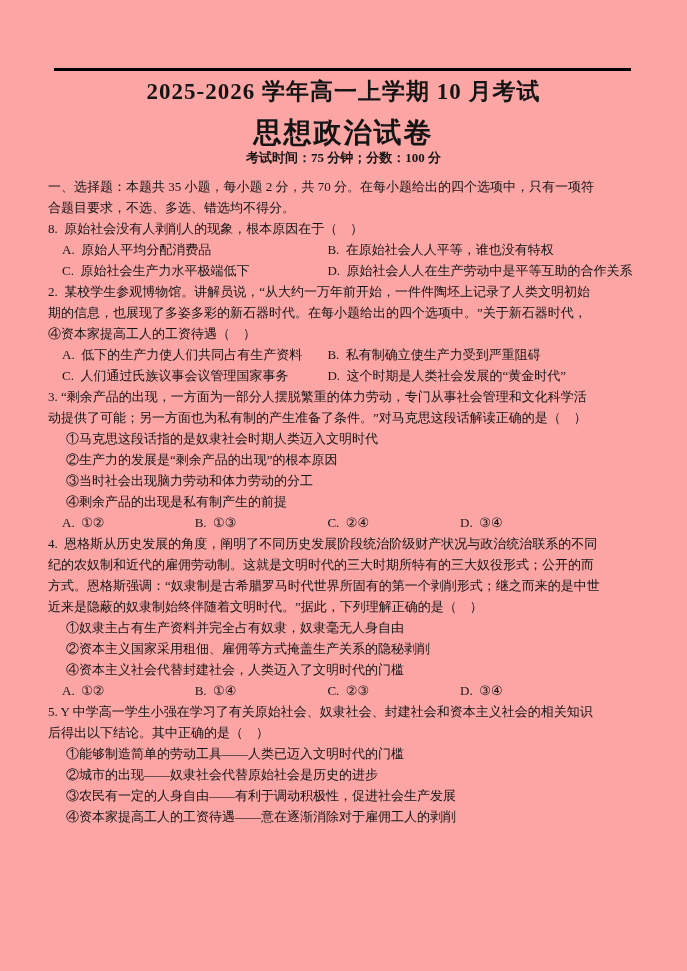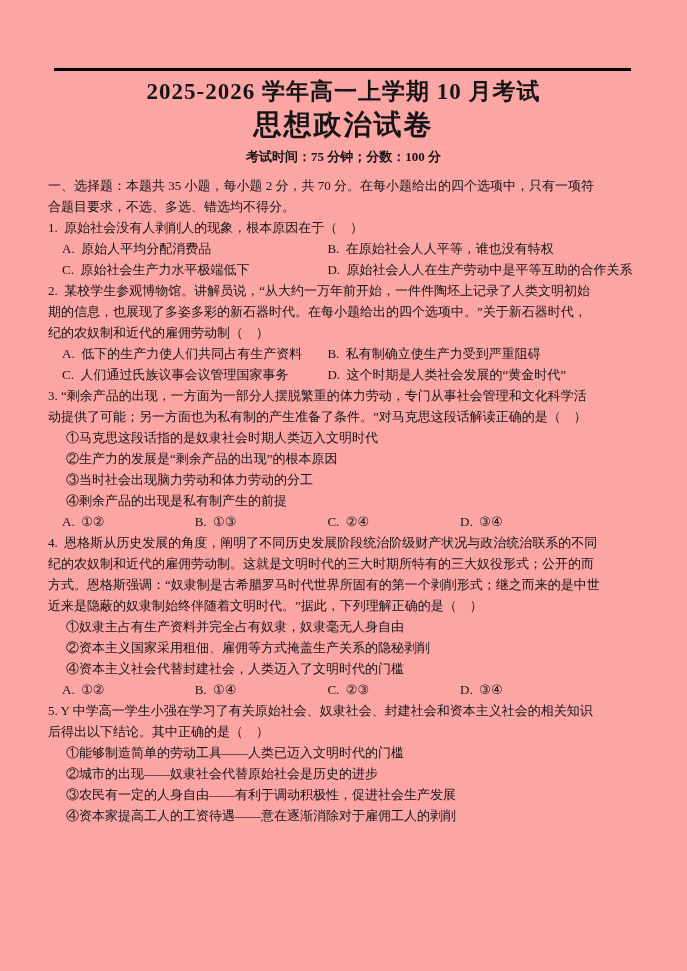--- a/index.html
+++ b/index.html
@@ -25,27 +25,26 @@
     font-weight:700;
     letter-spacing:1px;
     line-height:28px;
   }
   .title2 {
     text-align:center;
     font-size:28px;
     font-weight:700;
     letter-spacing:2px;
     line-height:34px;
-    margin-top:2px;
+    margin-top:10px;
   }
   .meta {
     text-align:center;
     font-size:13px;
     font-weight:700;
-    margin-top:7px;
     line-height:16px;
   }
   .body {
     margin-top:10px;
     font-size:13px;
     line-height:21px;
   }
   .line { white-space:pre-wrap; }
   .question { margin:0; }
   .opt-row { display:flex; padding-left:14px; }
@@ -65,35 +64,35 @@
     <div class="title1">2025-2026 学年高一上学期 10 月考试</div>
     <div class="title2">思想政治试卷</div>
     <div class="meta">考试时间：75 分钟；分数：100 分</div>
 
     <div class="body">
 
       <div class="line">一、选择题：本题共 35 小题，每小题 2 分，共 70 分。在每小题给出的四个选项中，只有一项符</div>
       <div class="line">合题目要求，不选、多选、错选均不得分。</div>
 
       <div class="question">
-        <div class="line">1.  原始社会没有人剥削人的现象，根本原因在于（    ）</div>
+        <div class="line">8.  原始社会没有人剥削人的现象，根本原因在于（    ）</div>
         <div class="opt-row two">
           <span class="opt">A.  原始人平均分配消费品</span>
           <span class="opt">B.  在原始社会人人平等，谁也没有特权</span>
         </div>
         <div class="opt-row two">
           <span class="opt">C.  原始社会生产力水平极端低下</span>
           <span class="opt">D.  原始社会人人在生产劳动中是平等互助的合作关系</span>
         </div>
       </div>
 
       <div class="question">
         <div class="line">2.  某校学生参观博物馆。讲解员说，“从大约一万年前开始，一件件陶坯上记录了人类文明初始</div>
         <div class="line">期的信息，也展现了多姿多彩的新石器时代。在每小题给出的四个选项中。”关于新石器时代，</div>
-        <div class="line">纪的农奴制和近代的雇佣劳动制（    ）</div>
+        <div class="line">④资本家提高工人的工资待遇（    ）</div>
         <div class="opt-row two">
           <span class="opt">A.  低下的生产力使人们共同占有生产资料</span>
           <span class="opt">B.  私有制确立使生产力受到严重阻碍</span>
         </div>
         <div class="opt-row two">
           <span class="opt">C.  人们通过氏族议事会议管理国家事务</span>
           <span class="opt">D.  这个时期是人类社会发展的“黄金时代”</span>
         </div>
       </div>
 

